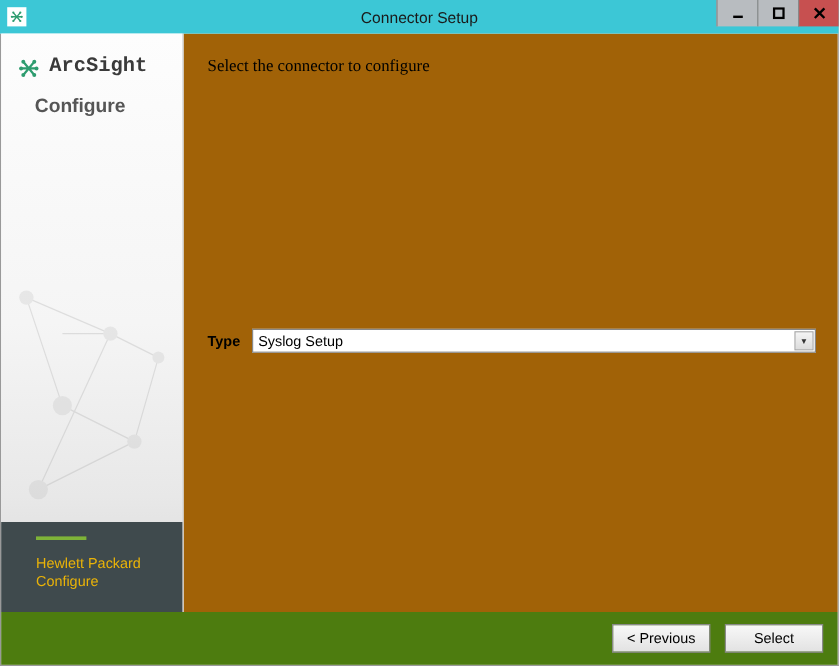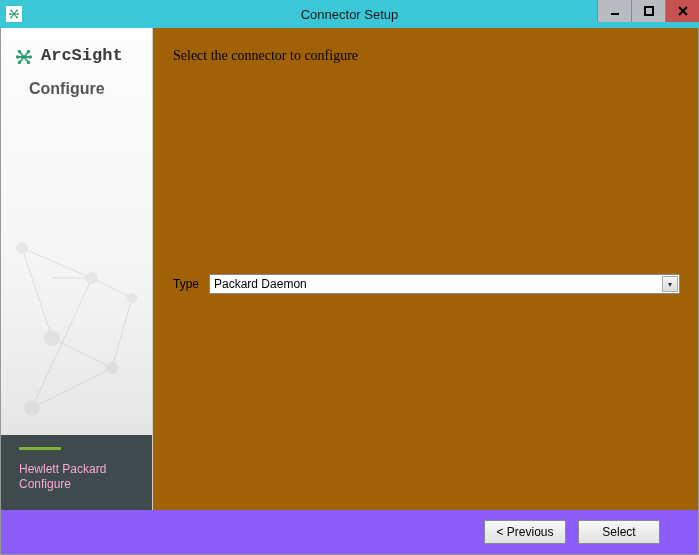--- a/index.html
+++ b/index.html
@@ -104,22 +104,22 @@
       position: absolute;
       top: 190px;
       left: 0;
       width: 152px;
       height: 220px;
       opacity: 0.25;
     }
     .sidebar-footer {
       margin-top: auto;
       background: #3f4a4d;
-      padding: 12px 12px 18px 18px;
-      color: #f9a8d4;
+      padding: 12px 12px 18px 29px;
+      color: #eab308;
     }
     .sidebar-footer-bar {
       width: 42px;
       height: 3px;
       background: #7eb338;
       margin-bottom: 12px;
     }
     .sidebar-footer-text {
       font-size: 12px;
       line-height: 1.25;
@@ -134,21 +134,21 @@
       font-size: 14px;
       font-family: 'Times New Roman', serif;
       margin-bottom: 210px;
     }
     .form-row {
       display: flex;
       align-items: center;
       gap: 10px;
     }
     .form-label {
-      font-weight: normal;
+      font-weight: bold;
       font-size: 12px;
       font-family: Arial, sans-serif;
     }
     .form-select {
       flex: 1;
       position: relative;
     }
     .form-select-box {
       width: 100%;
       height: 20px;
@@ -173,23 +173,23 @@
       align-items: center;
       justify-content: center;
       font-size: 8px;
       color: #333;
     }
     .button-bar {
       height: 44px;
       display: flex;
       align-items: center;
       justify-content: flex-end;
-      padding: 0 38px;
+      padding: 0 12px;
       gap: 12px;
-      background: #8b5cf6;
+      background: #4d7c0f;
     }
     .dlg-button {
       width: 82px;
       height: 24px;
       background: linear-gradient(#f8f8f8, #e2e2e2);
       border: 1px solid #8a8a8a;
       font-size: 12px;
       font-family: Tahoma, Arial, sans-serif;
       cursor: pointer;
     }
@@ -277,21 +277,21 @@
             <div>Configure</div>
           </div>
         </div>
       </div>
 
       <div class="main-panel">
         <div class="main-heading">Select the connector to configure</div>
         <div class="form-row">
           <span class="form-label">Type</span>
           <div class="form-select">
-            <div class="form-select-box">Packard Daemon</div>
+            <div class="form-select-box">Syslog Setup</div>
             <div class="form-select-arrow">▾</div>
           </div>
         </div>
       </div>
     </div>
 
     <div class="button-bar">
       <button class="dlg-button">&lt; Previous</button>
       <button class="dlg-button">Select</button>
     </div>

